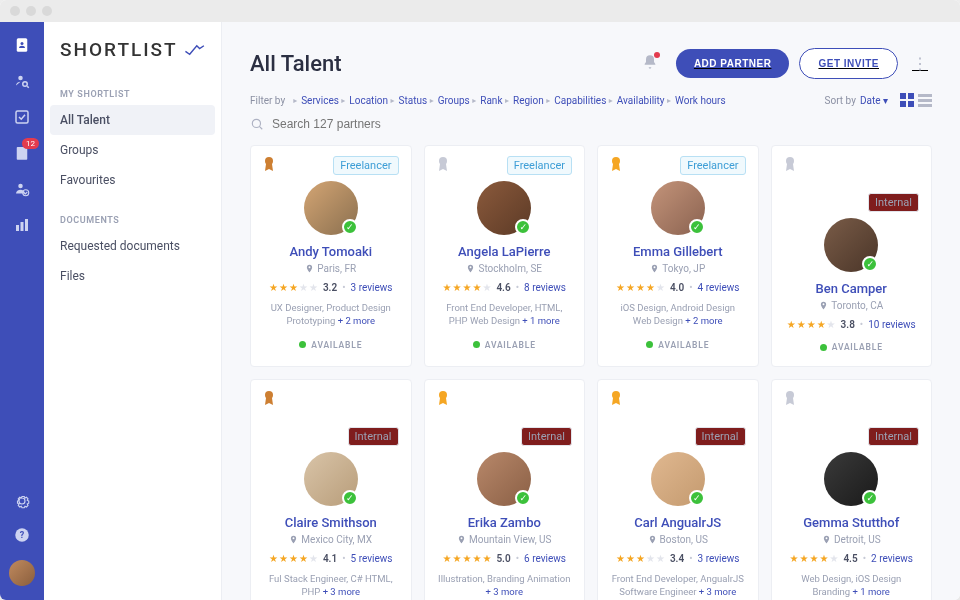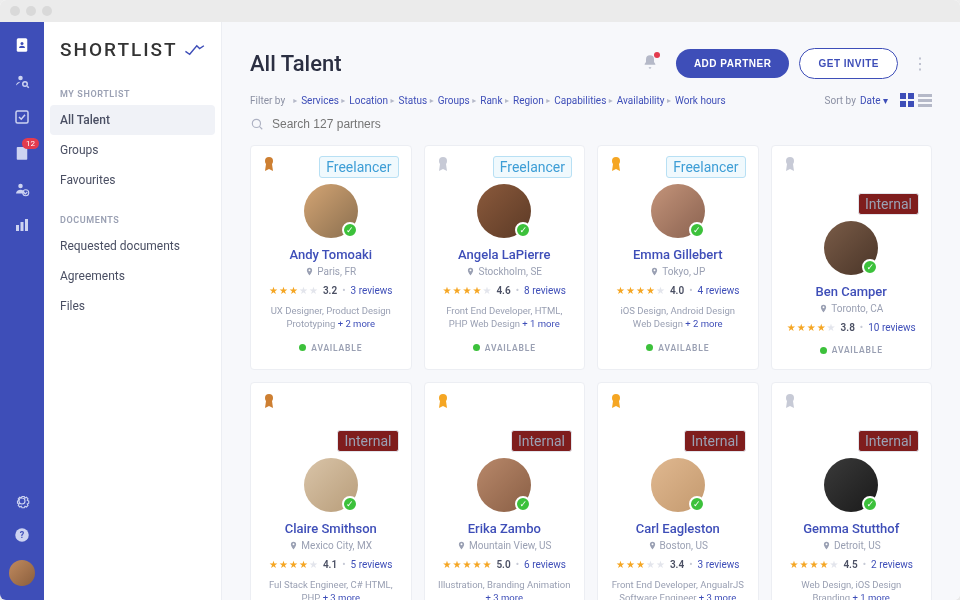--- a/index.html
+++ b/index.html
@@ -17,21 +17,21 @@
   .rail-avatar { width: 26px; height: 26px; border-radius: 50%; background: linear-gradient(135deg,#c08a5e,#8a5e3d); }
   .sidebar { width: 178px; background: #fff; border-right: 1px solid #eceef3; padding: 16px 0; }
   .logo { padding: 0 16px 22px 16px; font-size: 19px; letter-spacing: 2px; color: #333; font-weight: 500; display: flex; align-items: center; gap: 6px; }
   .logo svg { width: 22px; height: 14px; }
   .section-label { font-size: 9px; letter-spacing: 0.6px; color: #9aa0b3; padding: 6px 16px; font-weight: 600; }
   .nav-item { font-size: 12px; color: #4a4f63; padding: 8px 16px; cursor: pointer; }
   .nav-item.active { background: #f0f2f7; font-weight: 500; border-radius: 4px; margin: 0 6px; padding: 8px 10px; }
   .main { flex: 1; background: #f7f8fb; overflow-y: auto; }
   .header { display: flex; align-items: center; justify-content: space-between; padding: 26px 28px 14px 28px; }
   .header h1 { font-size: 22px; color: #2b2f42; font-weight: 500; }
-  .header-actions { display: flex; align-items: center; gap: 10px; }
+  .header-actions { display: flex; align-items: center; gap: 10px; text-decoration: underline; }
   .btn { font-size: 10px; font-weight: 700; letter-spacing: 0.5px; padding: 9px 18px; border-radius: 20px; cursor: pointer; border: none; }
   .btn-primary { background: #3e4eb8; color: #fff; }
   .btn-outline { background: #fff; color: #3e4eb8; border: 1.5px solid #3e4eb8; }
   .more-icon { color: #b5b9c8; cursor: pointer; padding: 0 4px; }
   .bell { color: #b5b9c8; position: relative; margin-right: 8px; }
   .bell-dot { position: absolute; top: -2px; right: -2px; width: 6px; height: 6px; background: #e33b4e; border-radius: 50%; }
   .filters { display: flex; align-items: center; padding: 0 28px 10px 28px; font-size: 10px; color: #8b90a3; gap: 4px; flex-wrap: wrap; }
   .filters .label { color: #8b90a3; margin-right: 4px; }
   .filter-chip { color: #3e4eb8; cursor: pointer; display: inline-flex; align-items: center; gap: 2px; }
   .filter-chip::before { content: "▸"; color: #b5b9c8; font-size: 8px; margin-right: 2px; }
@@ -43,21 +43,21 @@
   .view-btn svg { width: 14px; height: 14px; }
   .search-row { padding: 0 28px 14px 28px; display: flex; align-items: flex-end; gap: 8px; color: #aeb2c3; font-size: 12px; }
   .search-row svg { width: 14px; height: 14px; }
   .grid { display: grid; grid-template-columns: repeat(4, 1fr); gap: 12px; padding: 0 28px 28px 28px; }
   .card { background: #fff; border: 1px solid #eceef3; border-radius: 4px; padding: 10px 12px 14px 12px; display: flex; flex-direction: column; align-items: center; text-align: center; position: relative; }
   .card-top { width: 100%; display: flex; justify-content: space-between; align-items: flex-start; margin-bottom: 6px; }
   .medal { width: 12px; height: 16px; }
   .medal.gold { color: #f5a623; }
   .medal.silver { color: #c7cad6; }
   .medal.bronze { color: #cd7f32; }
-  .tag { font-size: 14px; padding: 2px 6px; border-radius: 3px; }
+  .tag { font-size: 11px; padding: 2px 6px; border-radius: 3px; }
   .tag.freelancer { color: #3e9ed6; border: 1px solid #b8e0f4; background: #f0f9fd; }
   .tag.internal { color: #9aa0b3; border: 1px solid #e3e5ec; background: #7f1d1d; margin-top: 37px; }
   .avatar-wrap { position: relative; width: 54px; height: 54px; }
   .avatar { width: 54px; height: 54px; border-radius: 50%; }
   .verify { position: absolute; bottom: 0; right: 0; width: 16px; height: 16px; background: #3cc13b; border: 2px solid #fff; border-radius: 50%; display: flex; align-items: center; justify-content: center; color: #fff; font-size: 9px; }
   .name { color: #3e4eb8; font-size: 13px; font-weight: 500; margin-top: 9px; cursor: pointer; }
   .loc { color: #9aa0b3; font-size: 10px; margin-top: 4px; display: flex; align-items: center; gap: 3px; }
   .loc svg { width: 9px; height: 9px; }
   .rating-row { display: flex; align-items: center; gap: 5px; margin-top: 8px; font-size: 10px; }
   .stars { display: flex; gap: 1px; }
@@ -151,21 +151,20 @@
       <div class="section-label">MY SHORTLIST</div>
       <div id="nav1">
           <div class="nav-item active">All Talent</div>
           <div class="nav-item">Groups</div>
           <div class="nav-item">Favourites</div>
         </div>
       <div style="height:14px"></div>
       <div class="section-label">DOCUMENTS</div>
       <div id="nav2">
           <div class="nav-item">Requested documents</div>
-          <div class="nav-item">Agreements</div>
           <div class="nav-item">Files</div>
         </div>
     </div>
 
     <div class="main">
       <div class="header">
         <h1>All Talent</h1>
         <div class="header-actions">
           <div class="bell">
             <svg width="16" height="16" viewBox="0 0 24 24" fill="currentColor">
@@ -429,21 +428,21 @@
       <svg class="medal gold" viewBox="0 0 12 16" fill="currentColor">
                 <circle cx="6" cy="5" r="4"></circle>
                 <path d="M3 8l-1 7 4-2 4 2-1-7"></path>
               </svg>
       <span class="tag internal">Internal</span>
     </div>
     <div class="avatar-wrap">
       <div class="avatar" style="background:linear-gradient(135deg,#e0b890,#c49a6f)"></div>
       <div class="verify">✓</div>
     </div>
-    <div class="name">Carl Eagleston</div>
+    <div class="name">Carl AngualrJS</div>
     <div class="loc">
       <svg viewBox="0 0 24 24" fill="currentColor">
                 <path d="M12 2a7 7 0 00-7 7c0 5 7 13 7 13s7-8 7-13a7 7 0 00-7-7zm0 9a2.5 2.5 0 110-5 2.5 2.5 0 010 5z"></path>
               </svg>
       <span>Boston, US</span>
     </div>
     <div class="rating-row">
       <span class="stars">
                 <span class="star ">★</span>
                 <span class="star ">★</span>

